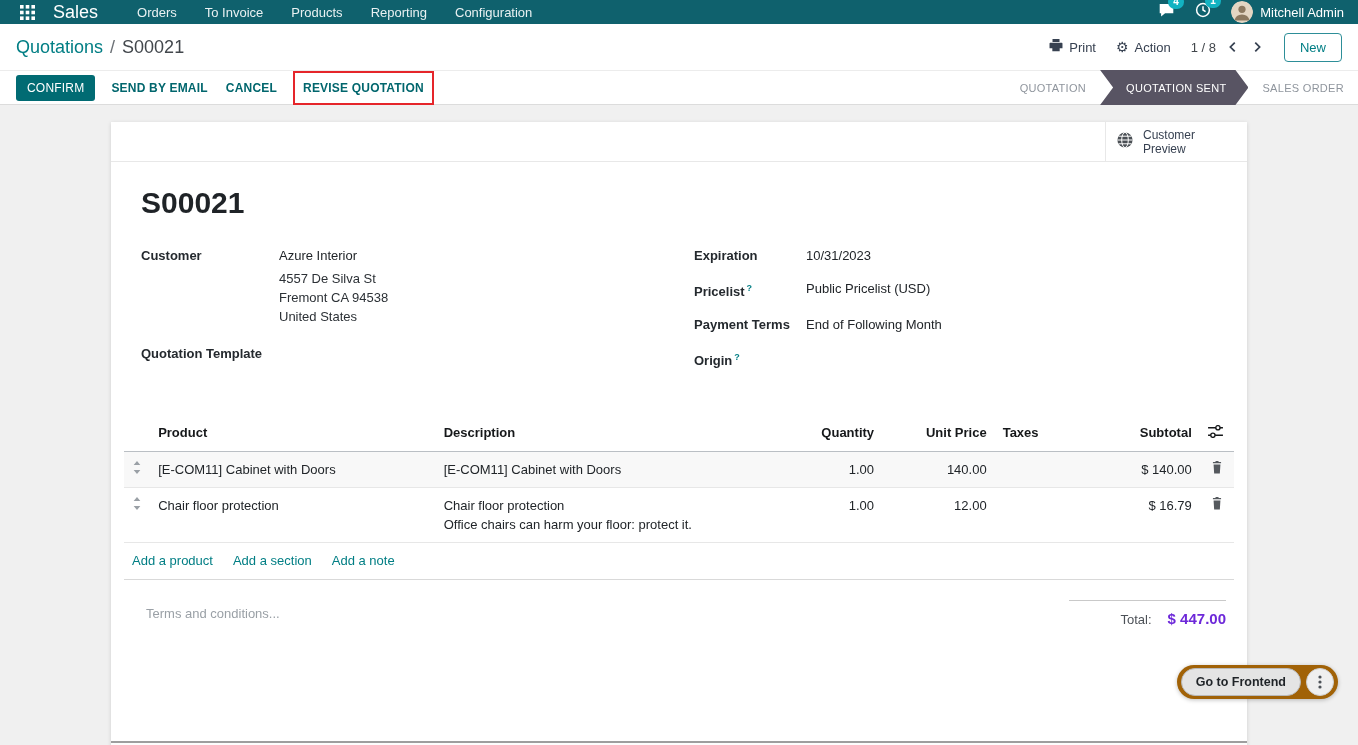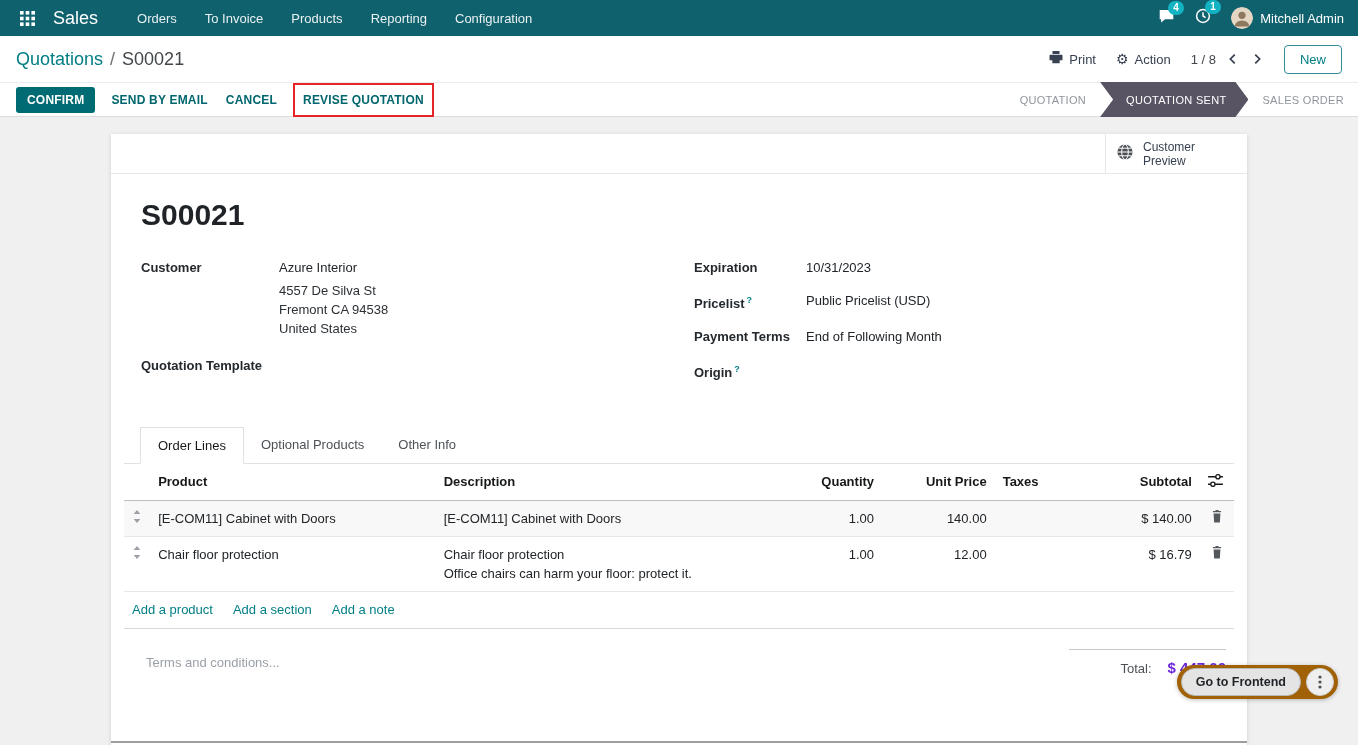--- a/index.html
+++ b/index.html
@@ -1,20 +1,20 @@
 <!DOCTYPE html>
 <html><head>
 <meta charset="utf-8">
 <style>
   *{box-sizing:border-box;margin:0;padding:0}
   html,body{width:1358px;height:745px;overflow:hidden;font-family:"Liberation Sans","DejaVu Sans",sans-serif;background:#f0f0f0;color:#212529}
   .page{position:relative;width:1358px;height:745px;overflow:hidden}
 
   
-  .navbar{height:36px;background:#0f616d;color:#fff;display:flex;align-items:center;padding:0 14px;gap:6px}
+  .navbar{height:24px;background:#0f616d;color:#fff;display:flex;align-items:center;padding:0 14px;gap:6px}
   .apps{display:flex;align-items:center;padding:6px;cursor:pointer}
   .brand{font-size:18px;font-weight:500;margin:0 20px 0 6px;cursor:pointer}
   .nav-menu{display:flex;gap:2px}
   .nav-item{font-size:13px;color:#e9f1f2;padding:7px 13px;border-radius:3px;cursor:pointer}
   .nav-right{margin-left:auto;display:flex;align-items:center;gap:20px}
   .icon-badge{position:relative;display:flex;align-items:center;cursor:pointer;color:#fff}
   .badge{position:absolute;top:-8px;left:10px;background:#12b3c2;color:#fff;font-size:10px;font-weight:700;border-radius:9px;padding:1px 5px;line-height:12px}
   .user{display:flex;align-items:center;gap:7px;font-size:13px;cursor:pointer}
   .avatar{width:22px;height:22px;border-radius:50%;overflow:hidden;display:flex}
 
@@ -27,21 +27,21 @@
   .cp-right{margin-left:auto;display:flex;align-items:center;gap:20px;font-size:13px;color:#374151}
   .cp-btn{display:flex;align-items:center;gap:6px;cursor:pointer}
   .gear-glyph{font-size:14px;line-height:14px}
   .pager{display:flex;align-items:center;gap:10px;color:#42474c}
   .pager-arrow{display:flex;align-items:center;cursor:pointer;color:#374151}
   .new-btn{border:1px solid #2d8e98;color:#017e84;font-size:13px;padding:6px 15px;border-radius:4px;background:#fff;cursor:pointer}
 
   
   .statusbar{height:35px;background:#fff;border-top:1px solid #ececec;border-bottom:1px solid #dcdcdc;display:flex;align-items:center;padding:0 0 0 16px}
   .sb-left{display:flex;align-items:center;gap:14px}
-  .btn-primary{background:#016b73;color:#fff;font-size:12px;font-weight:700;letter-spacing:.2px;padding:6px 11px;border-radius:3px;border:none;cursor:pointer}
+  .btn-primary{background:#016b73;color:#fff;font-size:12px;font-weight:400;letter-spacing:.2px;padding:6px 11px;border-radius:3px;border:none;cursor:pointer}
   .btn-flat{background:none;border:none;color:#01666d;font-size:12px;font-weight:700;letter-spacing:.2px;padding:6px 2px;cursor:pointer}
   .annotation{border:2px solid #e5252a;padding:2px 6px;display:inline-flex;align-items:center}
   .pipeline{margin-left:auto;display:flex;align-items:stretch;height:35px}
   .state{display:flex;align-items:center;font-size:11px;letter-spacing:.3px;color:#8f959d;padding:0 14px;cursor:pointer}
   .state.active{background:#585463;color:#fff;padding:0 22px 0 26px;
     clip-path:polygon(0 0,calc(100% - 13px) 0,100% 50%,calc(100% - 13px) 100%,0 100%,13px 50%)}
 
   
   .content{position:relative;padding-top:17px;height:624px}
   .sheet{width:1136px;height:716px;margin:0 auto;background:#fff;box-shadow:0 1px 4px rgba(0,0,0,.14)}
@@ -257,25 +257,20 @@
               <span class="fvalue">End of Following Month</span>
             </div>
             <div class="frow">
               <span class="flabel"><span>Origin</span><sup class="help-sup">?</sup></span>
               <span class="fvalue"></span>
             </div>
           </div>
         </div>
 
         <div class="notebook">
-          <div class="tabs">
-            <span class="tab active">Order Lines</span>
-            <span class="tab">Optional Products</span>
-            <span class="tab">Other Info</span>
-          </div>
 
           <table class="olines">
             <colgroup>
               <col style="width:26px">
                 <col style="width:284px">
                 <col style="width:336px">
                 <col style="width:108px">
                 <col style="width:112px">
                 <col style="width:88px">
                 <col style="width:116px">

